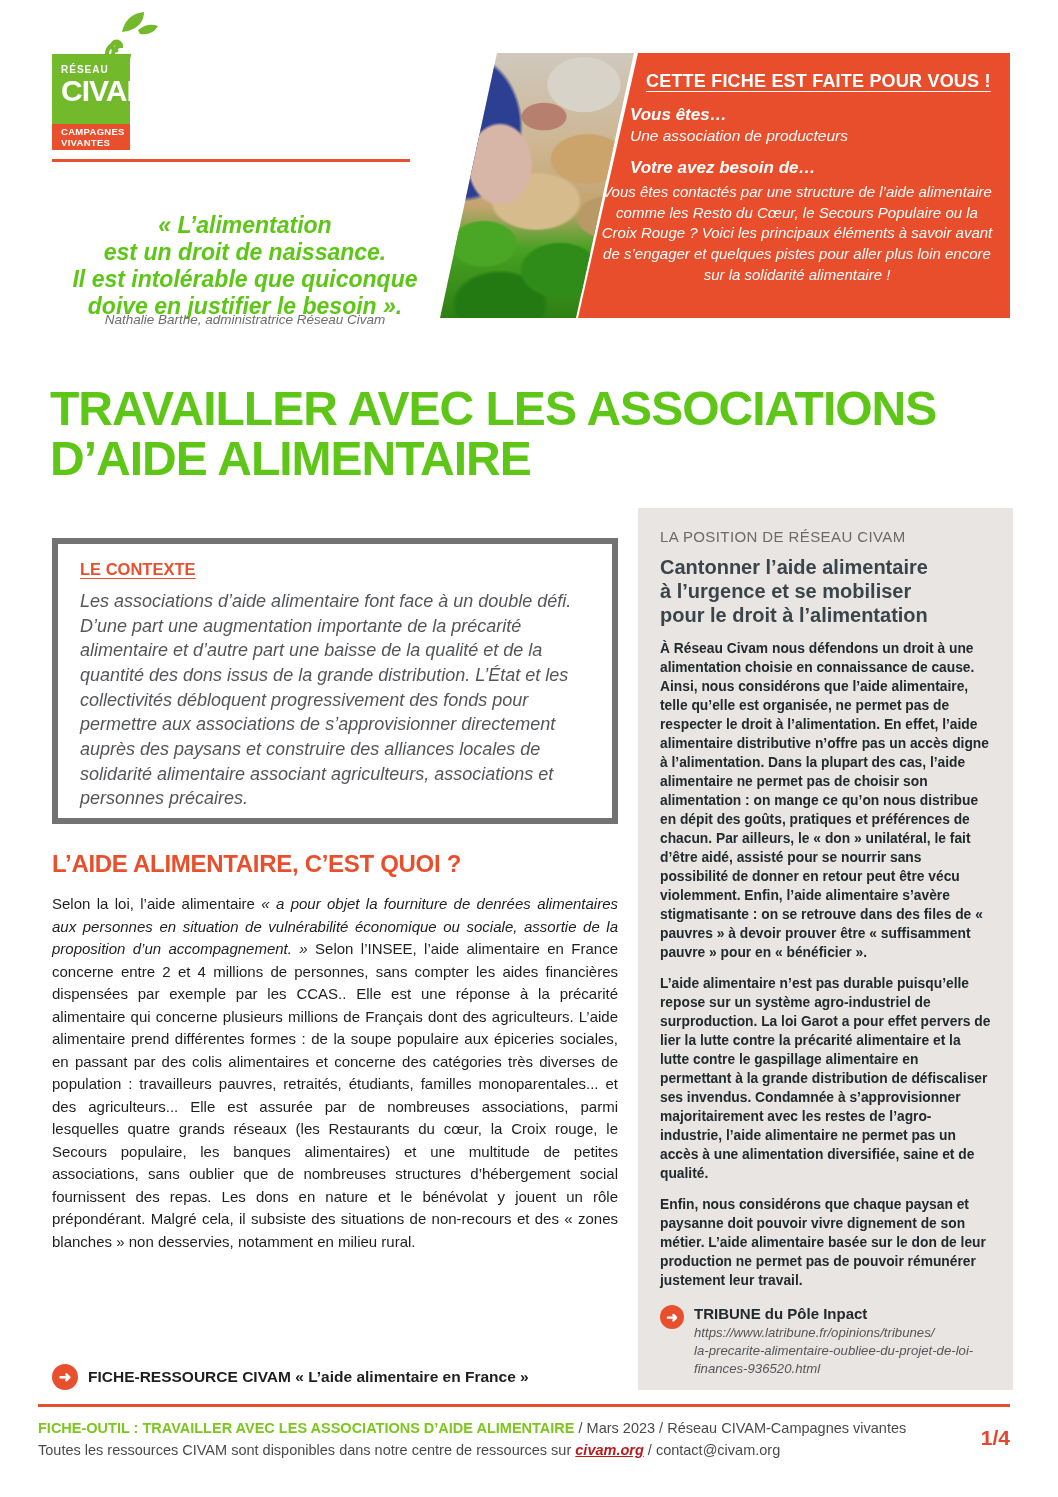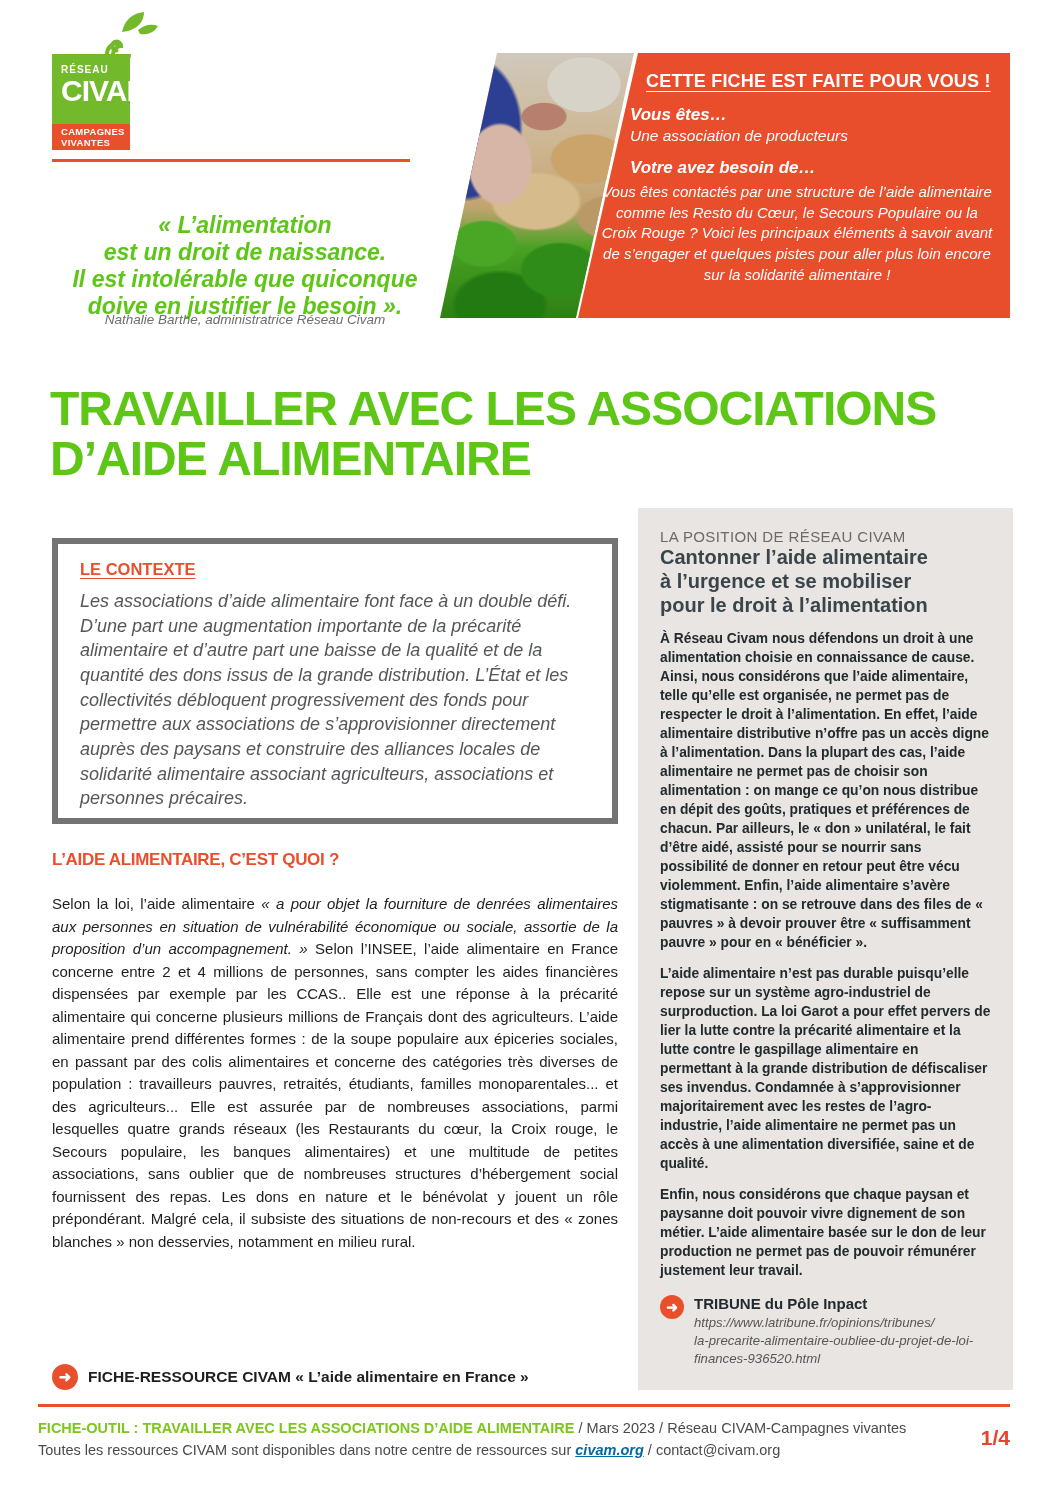--- a/index.html
+++ b/index.html
@@ -76,55 +76,55 @@
     position:absolute; left:52px; top:538px; width:566px; height:286px;
     border:6px solid #737373; background:#fff; padding:16px 22px;
   }
   .context-heading { color:#e8502d; font-weight:bold; font-size:16.5px;
                      text-decoration:underline; text-underline-offset:3px; }
   .context-body { margin-top:10px; color:#55565a; font-style:italic;
                   font-size:18px; line-height:1.37; }
 
   
   .aide-heading { position:absolute; left:52px; top:850px; color:#e8502d;
-                  font-weight:bold; font-size:17px; letter-spacing:-.3px; }
+                  font-weight:bold; font-size:24px; letter-spacing:-.3px; }
   .aide-body { position:absolute; left:52px; top:893px; width:566px;
                color:#1e1e1e; font-size:15px; line-height:22.5px; text-align:justify; }
   .aide-body em { font-style:italic; }
 
   .resource-row { position:absolute; left:52px; top:1364px; display:flex; align-items:center; gap:10px; }
   .arrow-badge { width:26px; height:26px; border-radius:50%; background:#e8502d; color:#fff;
                  display:flex; align-items:center; justify-content:center;
                  font-size:15px; font-weight:bold; flex:0 0 auto; }
   .resource-label { font-weight:bold; font-size:15.5px; color:#1e1e1e; }
 
   
   .panel {
     position:absolute; left:638px; top:508px; width:375px; height:882px;
     background:#e8e5e2; padding:20px 22px; overflow:hidden;
   }
   .panel-kicker { color:#6a6a6a; font-size:15px; letter-spacing:.4px; }
-  .panel-heading { color:#39454a; font-weight:bold;
+  .panel-heading { margin-top:10px; color:#39454a; font-weight:bold;
                    font-size:20px; line-height:1.2; }
   .panel-heading span { display:block; }
   .panel p.body { margin-top:12px; color:#212a2d; font-weight:bold;
                   font-size:13.8px; line-height:19px; }
   .tribune-row { margin-top:15px; display:flex; gap:10px; align-items:flex-start; }
   .tribune-row .arrow-badge { width:24px; height:24px; font-size:14px; }
   .tribune-label { font-weight:bold; font-size:15px; color:#212a2d; }
   .tribune-url { margin-top:2px; color:#56575b; font-style:italic;
                  font-size:13.2px; line-height:1.35; }
   .tribune-url span { display:block; }
 
   
   .footer-rule { position:absolute; left:38px; top:1404px; width:972px; height:3px; background:#e8502d; }
   .footer-text { position:absolute; left:38px; top:1418px; width:880px;
                  font-size:14.5px; line-height:1.5; color:#4a4a4a; }
   .footer-green { color:#7cc61d; font-weight:bold; }
-  .footer-link { font-weight:bold; font-style:italic; text-decoration:underline; color:#0369a1;margin-top:15px; }
+  .footer-link { font-weight:bold; font-style:italic; text-decoration:underline; color:#b91c1c;margin-top:15px; }
   .page-indicator { position:absolute; right:48px; top:1426px; color:#e8442d;
                     font-weight:bold; font-size:21px; }
 </style>
 </head>
 <body>
 
 <div class="page">
 
   <div class="logo">
     <svg class="logo-sprout" viewBox="0 0 70 66">

